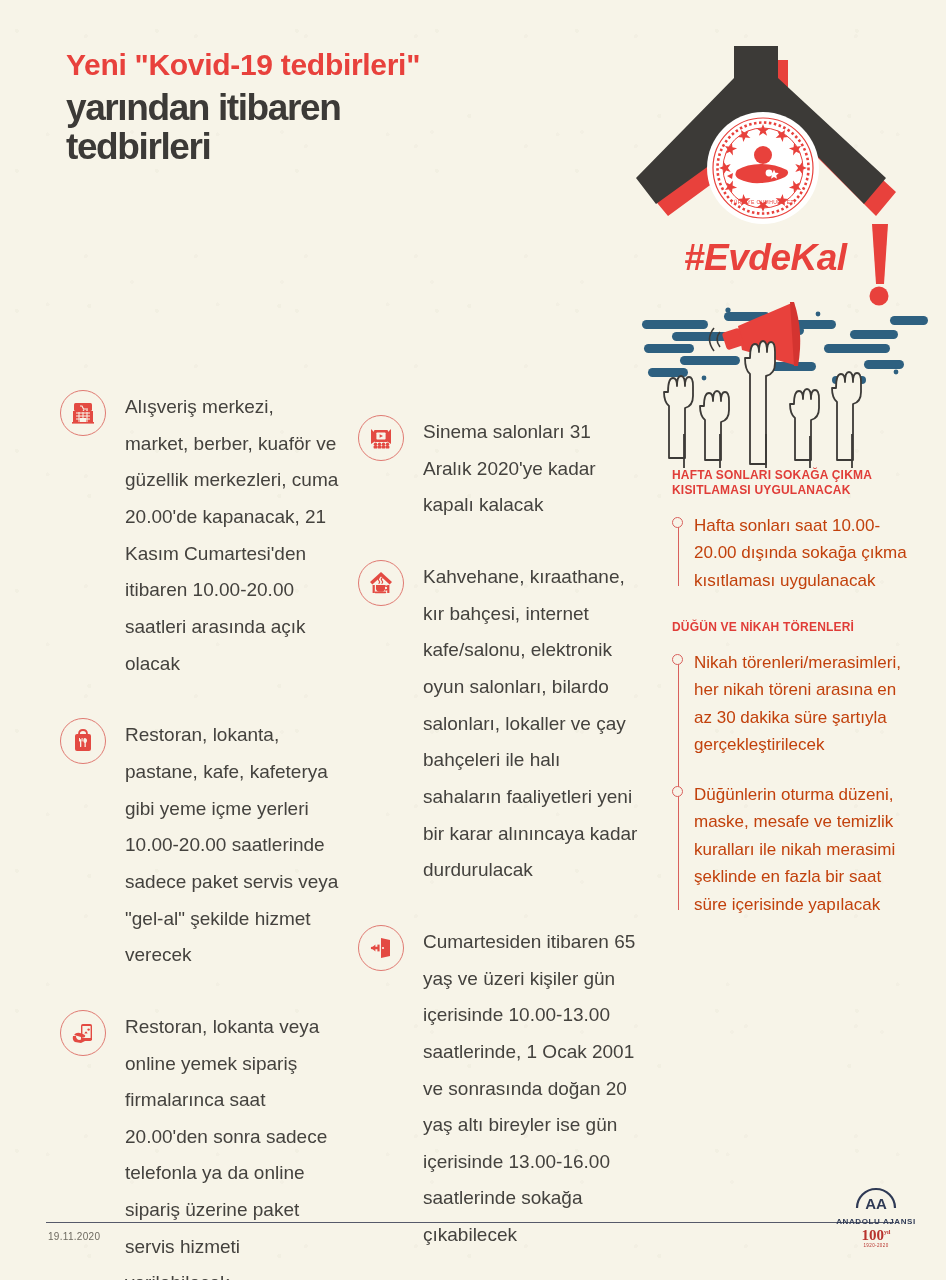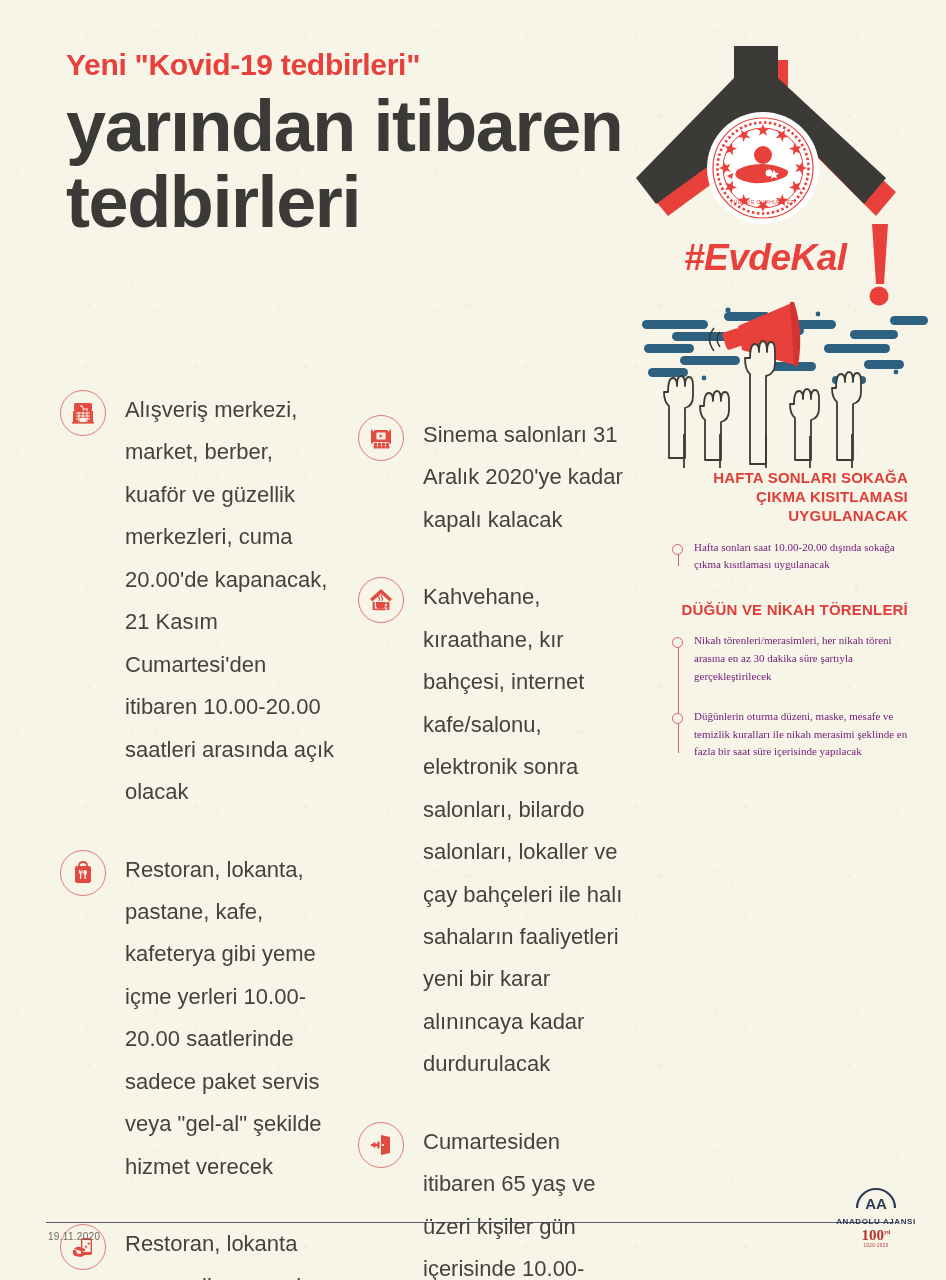--- a/index.html
+++ b/index.html
@@ -26,21 +26,21 @@
 
   
   .header{ position:absolute; left:66px; top:48px; width:560px; }
   .kicker{
     font-family:"Liberation Sans", sans-serif;
     font-weight:bold; font-size:30px; color:#e8413c;
     letter-spacing:-0.3px; line-height:1.1;
   }
   .headline{
     font-family:"Liberation Sans", sans-serif;
-    font-weight:bold; font-size:72px; line-height:1.06;
+    font-weight:bold; font-size:37px; line-height:1.06;
     color:#3c3a37; letter-spacing:-1.4px; margin-top:7px;
   }
   .headline .l2{ display:block; }
   .standfirst{
     margin-top:26px; width:570px;
     font-family:"Liberation Sans", sans-serif;
     font-size:16.5px; font-weight:bold; line-height:2.0; color:#46443f;
   }
 
   
@@ -55,46 +55,45 @@
   .item{ display:flex; align-items:flex-start; margin-bottom:34px; }
   .badge{
     flex:0 0 auto; width:46px; height:46px; border-radius:50%;
     border:1.4px solid #e07a72; background:#f7f4e8;
     display:flex; align-items:center; justify-content:center;
     margin-right:19px; margin-top:2px;
   }
   .badge svg{ display:block; }
   .item-text{
     font-family:"Liberation Sans", sans-serif;
-    font-size:22px; line-height:1.93; color:#44423e; padding-top:1px;
+    font-size:19px; line-height:1.93; color:#44423e; padding-top:1px;
   }
 
   
   .right{ position:absolute; left:672px; top:468px; width:236px; }
   .sec-title{
     font-family:"Liberation Sans", sans-serif;
-    font-weight:bold; font-size:15px; color:#e03d38;
+    font-weight:bold; font-size:12px; color:#e03d38;
     line-height:1.28; letter-spacing:.2px; text-transform:uppercase;
     margin-bottom:13px;
-    text-align:right;
   }
   .tl{ position:relative; padding-left:22px; }
   .tl::before{
     content:""; position:absolute; left:5.5px; top:8px; bottom:8px;
     width:1.6px; background:#d9605c;
   }
   .tl-item{ position:relative; margin-bottom:22px; }
   .tl-item::before{
     content:""; position:absolute; left:-22px; top:5px;
     width:9px; height:9px; border-radius:50%;
     border:1.6px solid #d9605c; background:#f7f4e8;
   }
   .tl-text{
-    font-family:Liberation Serif, serif;
-    font-size:11px; line-height:1.62; color:#701a75;
+    font-family:Liberation Sans, sans-serif;
+    font-size:17px; line-height:1.62; color:#c2410c;
   }
   .sec2{ margin-top:26px; }
 
   
   .footer-rule{
     position:absolute; left:46px; top:1222px; width:848px; height:1px;
     background:#3a3d52; opacity:.85;
   }
   .date{
     position:absolute; left:48px; top:1231px;
@@ -318,21 +317,21 @@
           <path d="M20.2 16 L22.4 16 L22.4 24 L20.2 24 Z" fill="#e34a42"></path>
           <path d="M9 16 L18 16 L18 19.4 q0 3.4 -4.5 3.4 q-4.5 0 -4.5 -3.4 Z" fill="#e34a42"></path>
           <path d="M18 17 q3 0 3 2 q0 2 -3 2" fill="none" stroke="#e34a42" stroke-width="1.4"></path>
           <rect x="7.6" y="22.6" width="11.6" height="1.6" rx=".8" fill="#e34a42"></rect>
           <g fill="none" stroke="#e34a42" stroke-width="1.2" stroke-linecap="round">
             <path d="M12 14.4 q1.4 -1.4 0 -2.8 q-1.4 -1.4 0 -2.6"></path>
             <path d="M15 14.4 q1.4 -1.4 0 -2.8 q-1.4 -1.4 0 -2.6"></path>
           </g>
         </svg>
       </div>
-      <div class="item-text">Kahvehane, kıraathane, kır bahçesi, internet kafe/salonu, elektronik sonra salonları, bilardo salonları, lokaller ve çay bahçeleri ile halı sahaların faaliyetleri yeni bir karar alınıncaya kadar durdurulacak</div>
+      <div class="item-text">Kahvehane, kıraathane, kır bahçesi, internet kafe/salonu, elektronik oyun salonları, bilardo salonları, lokaller ve çay bahçeleri ile halı sahaların faaliyetleri yeni bir karar alınıncaya kadar durdurulacak</div>
     </div>
 
     <div class="item">
       <div class="badge">
         <svg width="26" height="26" viewBox="0 0 26 26">
           <path d="M13 3 L22 5 L22 21 L13 23 Z" fill="#e34a42"></path>
           <circle cx="15" cy="13" r="1.1" fill="#f7f4e8"></circle>
           <path d="M11.6 9.6 L11.6 16.4 L9.4 16.4 L9.4 9.6 Z" fill="#e34a42"></path>
           <path d="M9.8 13 L4 13" stroke="#e34a42" stroke-width="2.4" stroke-linecap="round"></path>
           <path d="M7.4 9.6 L3.4 13 L7.4 16.4 Z" fill="#e34a42"></path>

